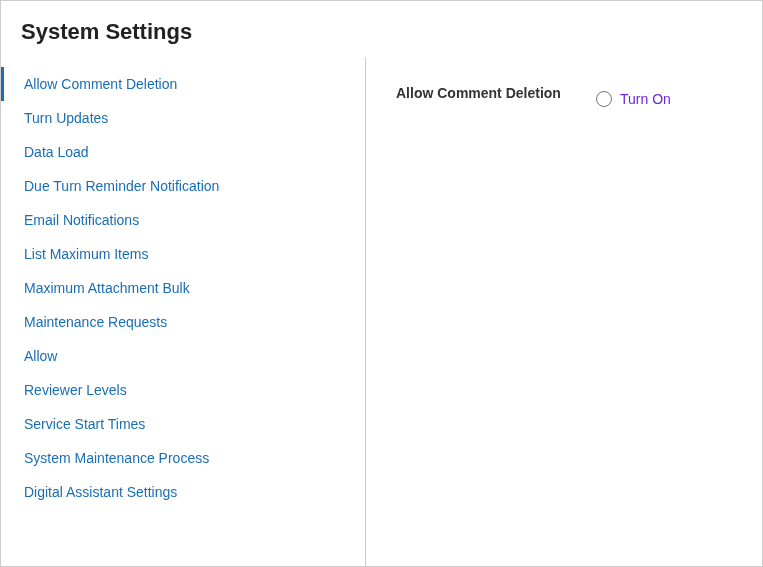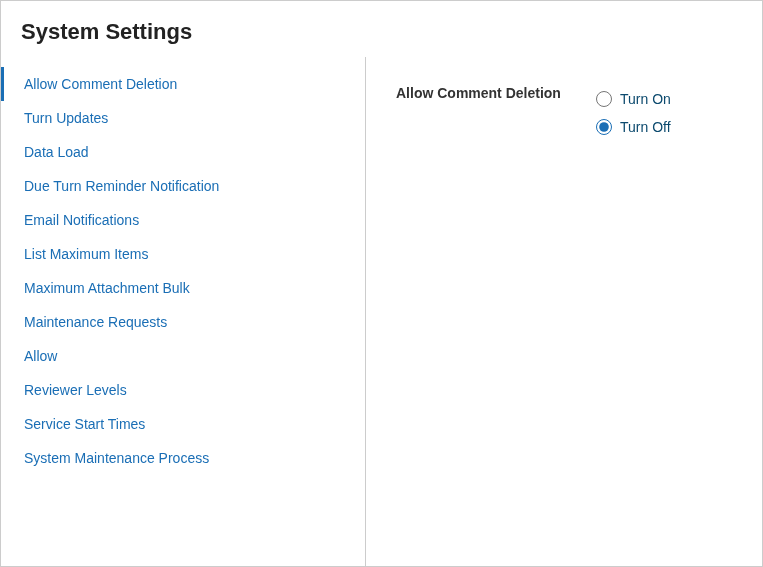--- a/index.html
+++ b/index.html
@@ -92,21 +92,21 @@
 
     .radio-option input[type="radio"] {
       width: 16px;
       height: 16px;
       cursor: pointer;
       accent-color: #1a6eb5;
     }
 
     .radio-label {
       font-size: 14px;
-      color: #0c4a6e;
+      color: #6d28d9;
       cursor: pointer;
     }
 
     .setting-row {
       display: flex;
       align-items: flex-start;
       gap: 0;
       margin-top: 8px;
     }
   </style>
@@ -125,32 +125,29 @@
         <a class="sidebar-item" href="#">Data Load</a>
         <a class="sidebar-item" href="#">Due Turn Reminder Notification</a>
         <a class="sidebar-item" href="#">Email Notifications</a>
         <a class="sidebar-item" href="#">List Maximum Items</a>
         <a class="sidebar-item" href="#">Maximum Attachment Bulk</a>
         <a class="sidebar-item" href="#">Maintenance Requests</a>
         <a class="sidebar-item" href="#">Allow</a>
         <a class="sidebar-item" href="#">Reviewer Levels</a>
         <a class="sidebar-item" href="#">Service Start Times</a>
         <a class="sidebar-item" href="#">System Maintenance Process</a>
+        <a class="sidebar-item" href="#">Digital Assistant Settings</a>
       </nav>
 
     <main class="main-content">
       <div class="setting-row">
         <div class="setting-title">Allow Comment Deletion</div>
         <div class="radio-group">
           <label class="radio-option">
             <input type="radio" name="allow_comment_deletion" value="turn_on" style="">
             <span class="radio-label">Turn On</span>
           </label>
-          <label class="radio-option">
-            <input type="radio" name="allow_comment_deletion" value="turn_off" checked="" style="">
-            <span class="radio-label">Turn Off</span>
-          </label>
         </div>
       </div>
     </main>
 
   </div>
 </div>
 
 </body></html>

